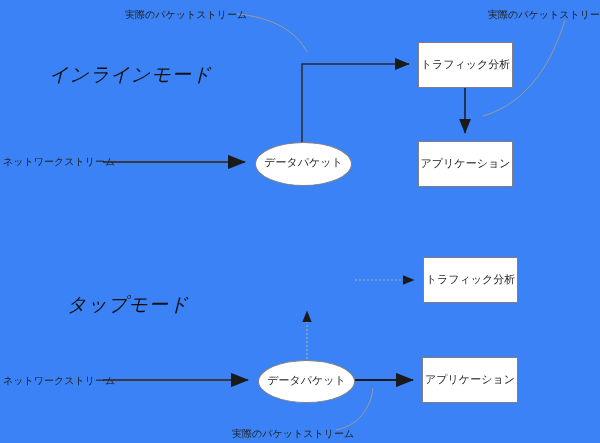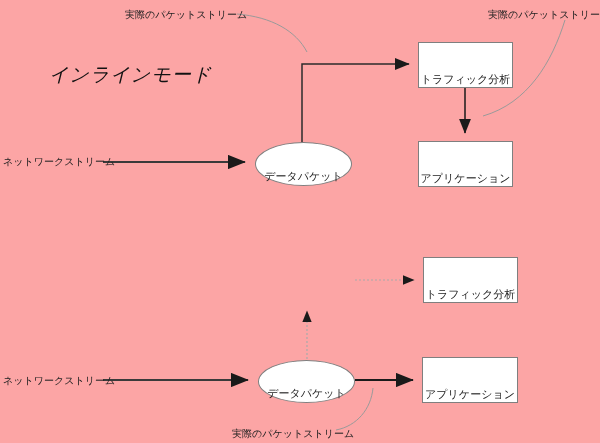--- a/index.html
+++ b/index.html
@@ -5,21 +5,21 @@
   html, body {
     margin: 0;
     padding: 0;
     background: #ffffff;
     font-family: "Liberation Sans", "DejaVu Sans", sans-serif;
   }
   .canvas {
     position: relative;
     width: 600px;
     height: 443px;
-    background: #fca5a5;
+    background: #3b82f6;
     overflow: hidden;
   }
   .canvas svg.wires {
     position: absolute;
     left: 0;
     top: 0;
     width: 600px;
     height: 443px;
   }
   .heading {
@@ -41,21 +41,21 @@
     font-size: 10px;
     color: #222222;
     white-space: nowrap;
   }
   .shape {
     position: absolute;
     box-sizing: border-box;
     border: 1px solid #7f7f7f;
     background: #ffffff;
     display: flex;
-    align-items: flex-end;
+    align-items: center;
     justify-content: center;
     text-align: center;
     font-size: 11px;
     color: #222222;
     line-height: 1.25;
   }
   .shape.ellipse {
     border-radius: 50%;
     font-family: Liberation Mono, monospace;
   }
@@ -110,20 +110,21 @@
   </div>
 
   <div class="shape" style="left:418px; top:42px; width:95px; height:46px;">
     <span class="shape-label">トラフィック分析</span>
   </div>
 
   <div class="shape" style="left:418px; top:141px; width:95px; height:46px;">
     <span class="shape-label">アプリケーション</span>
   </div>
 
+  <div class="heading" style="left:67px; top:292px;">タップモード</div>
 
   <div class="small-label" style="left:3px; top:374px;">ネットワークストリーム</div>
 
 
   <div class="shape ellipse" style="left:258px; top:360px; width:97px; height:43px;">
     <span class="shape-label">データパケット</span>
   </div>
 
   <div class="shape" style="left:423px; top:257px; width:95px; height:46px;">
     <span class="shape-label">トラフィック分析</span>

